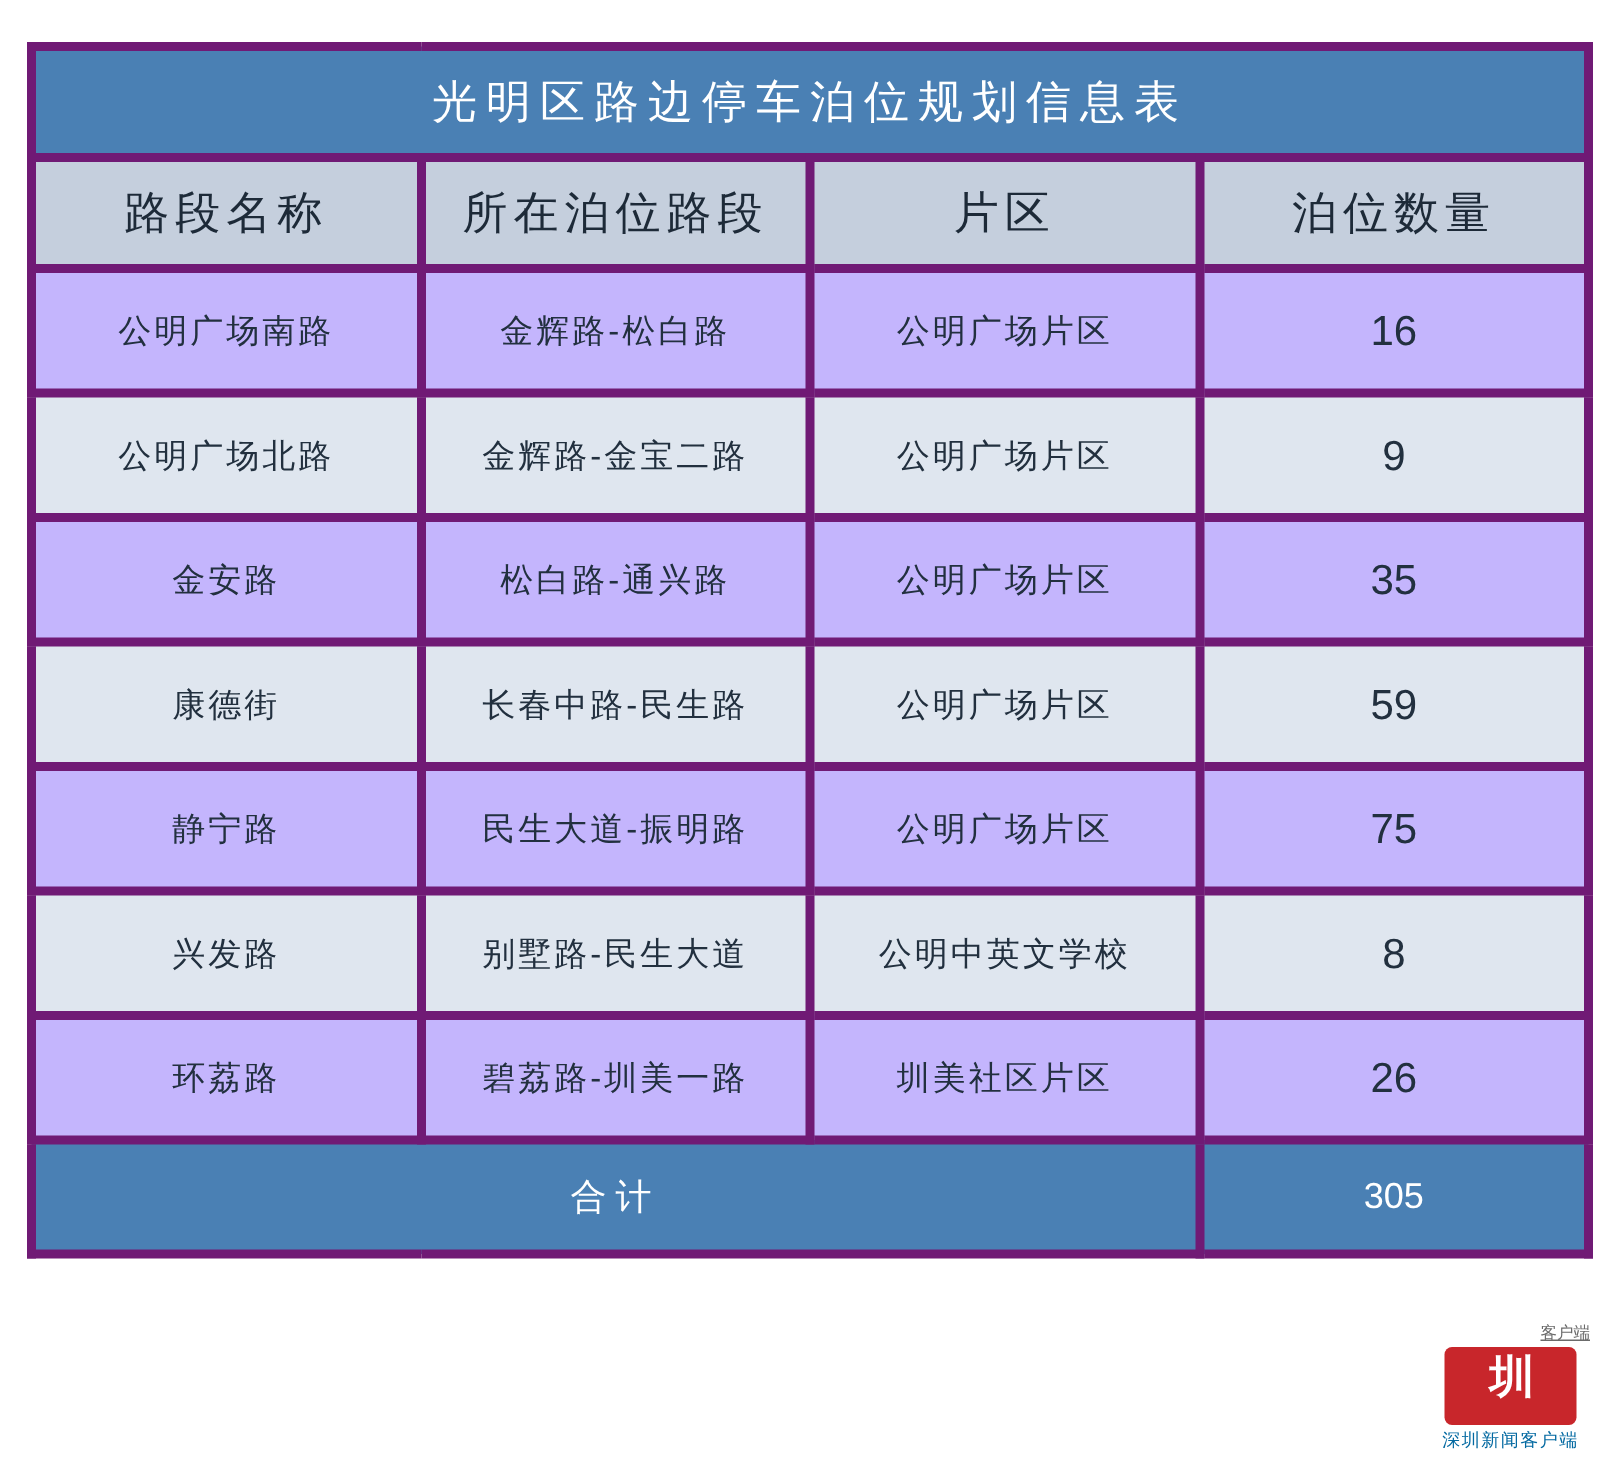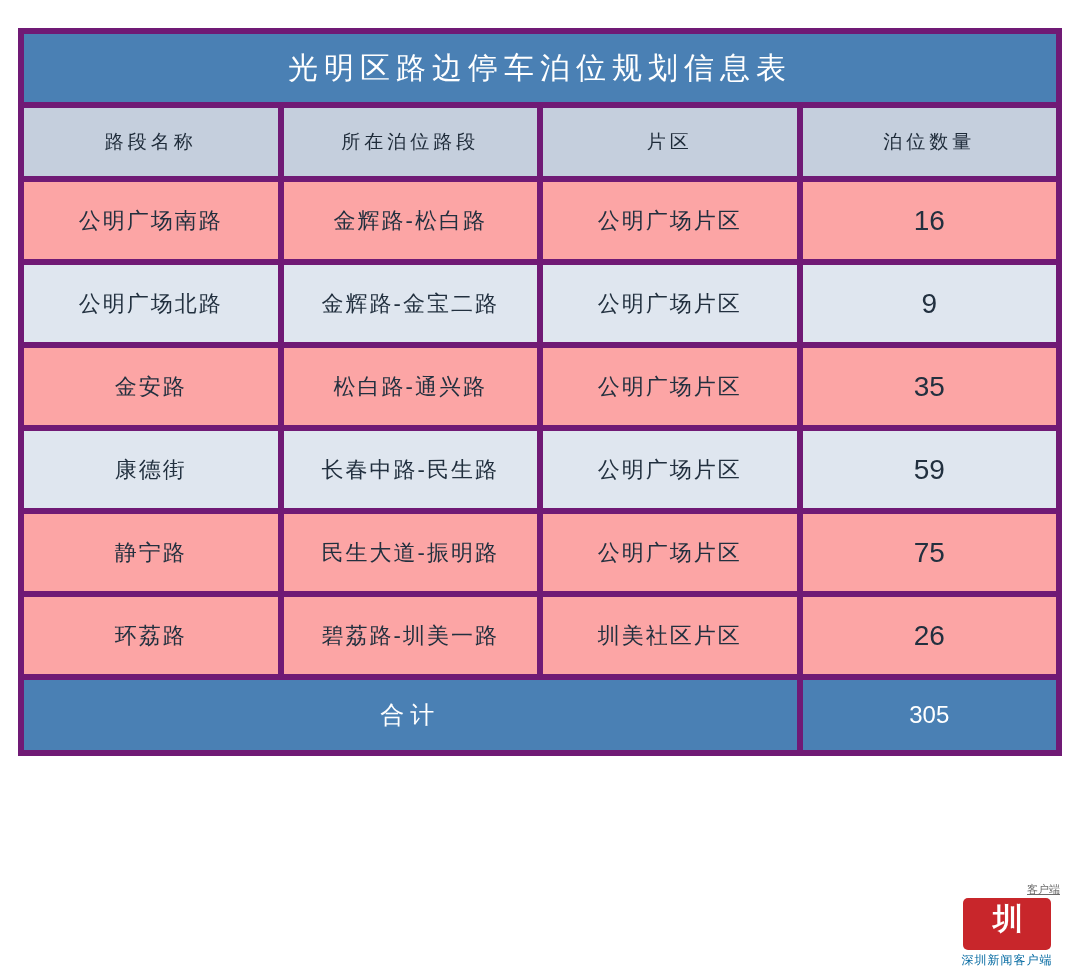--- a/index.html
+++ b/index.html
@@ -37,33 +37,33 @@
     color: #ffffff;
     font-size: 30px;
     letter-spacing: 6px;
     height: 66px;
     font-weight: bold;
     border: none;
   }
   .head-row td {
     background: #c5cfdd;
     color: #1d2a38;
-    font-size: 19px;
+    font-size: 30px;
     letter-spacing: 4px;
     height: 66px;
     font-weight: bold;
   }
   .data-row td {
     font-size: 22px;
     letter-spacing: 2px;
     height: 75px;
     color: #22303f;
   }
   .data-row.odd td {
-    background: #fca5a5;
+    background: #c4b5fd;
   }
   .data-row.even td {
     background: #dfe6ef;
   }
   .data-row td.num {
     letter-spacing: 0;
     font-size: 28px;
   }
   .total-row td {
     background: #4a80b4;
@@ -166,20 +166,26 @@
         <td>长春中路-民生路</td>
         <td>公明广场片区</td>
         <td class="num">59</td>
       </tr>
       <tr class="data-row odd">
         <td>静宁路</td>
         <td>民生大道-振明路</td>
         <td>公明广场片区</td>
         <td class="num">75</td>
       </tr>
+      <tr class="data-row even">
+        <td>兴发路</td>
+        <td>别墅路-民生大道</td>
+        <td>公明中英文学校</td>
+        <td class="num">8</td>
+      </tr>
       <tr class="data-row odd">
         <td>环荔路</td>
         <td>碧荔路-圳美一路</td>
         <td>圳美社区片区</td>
         <td class="num">26</td>
       </tr>
 
       <tr class="total-row">
         <td colspan="3">合计</td>
         <td class="num">305</td>

